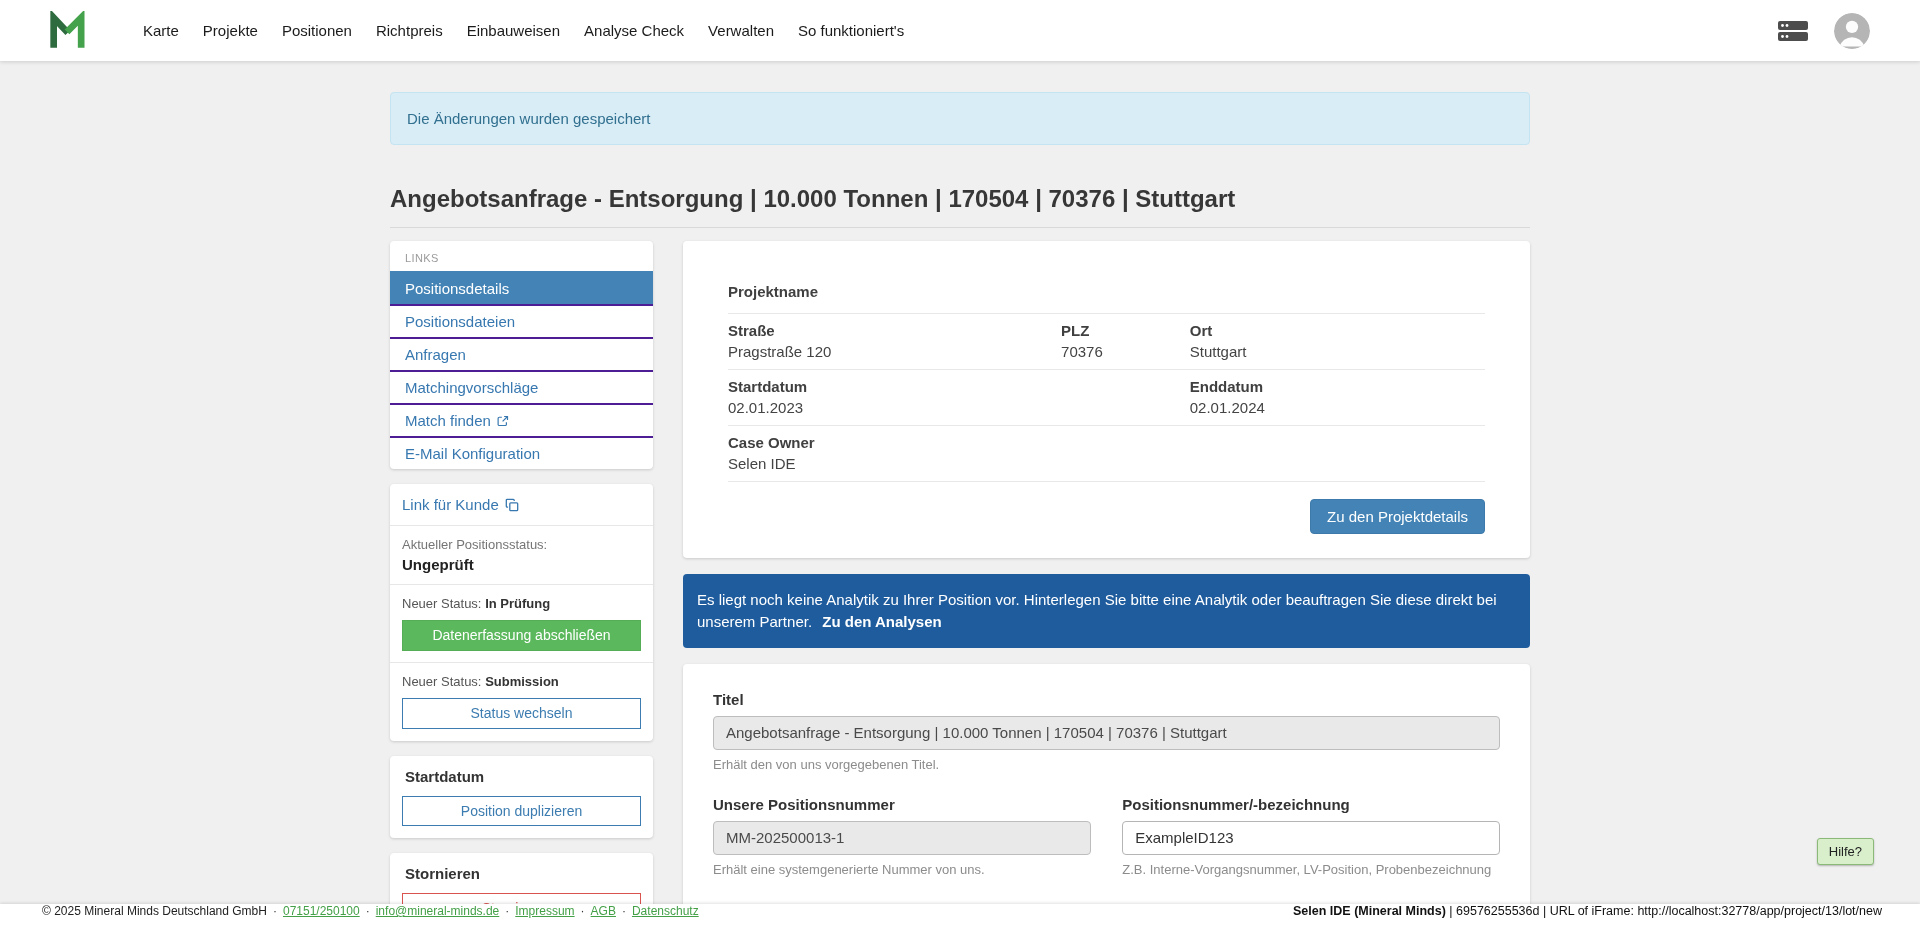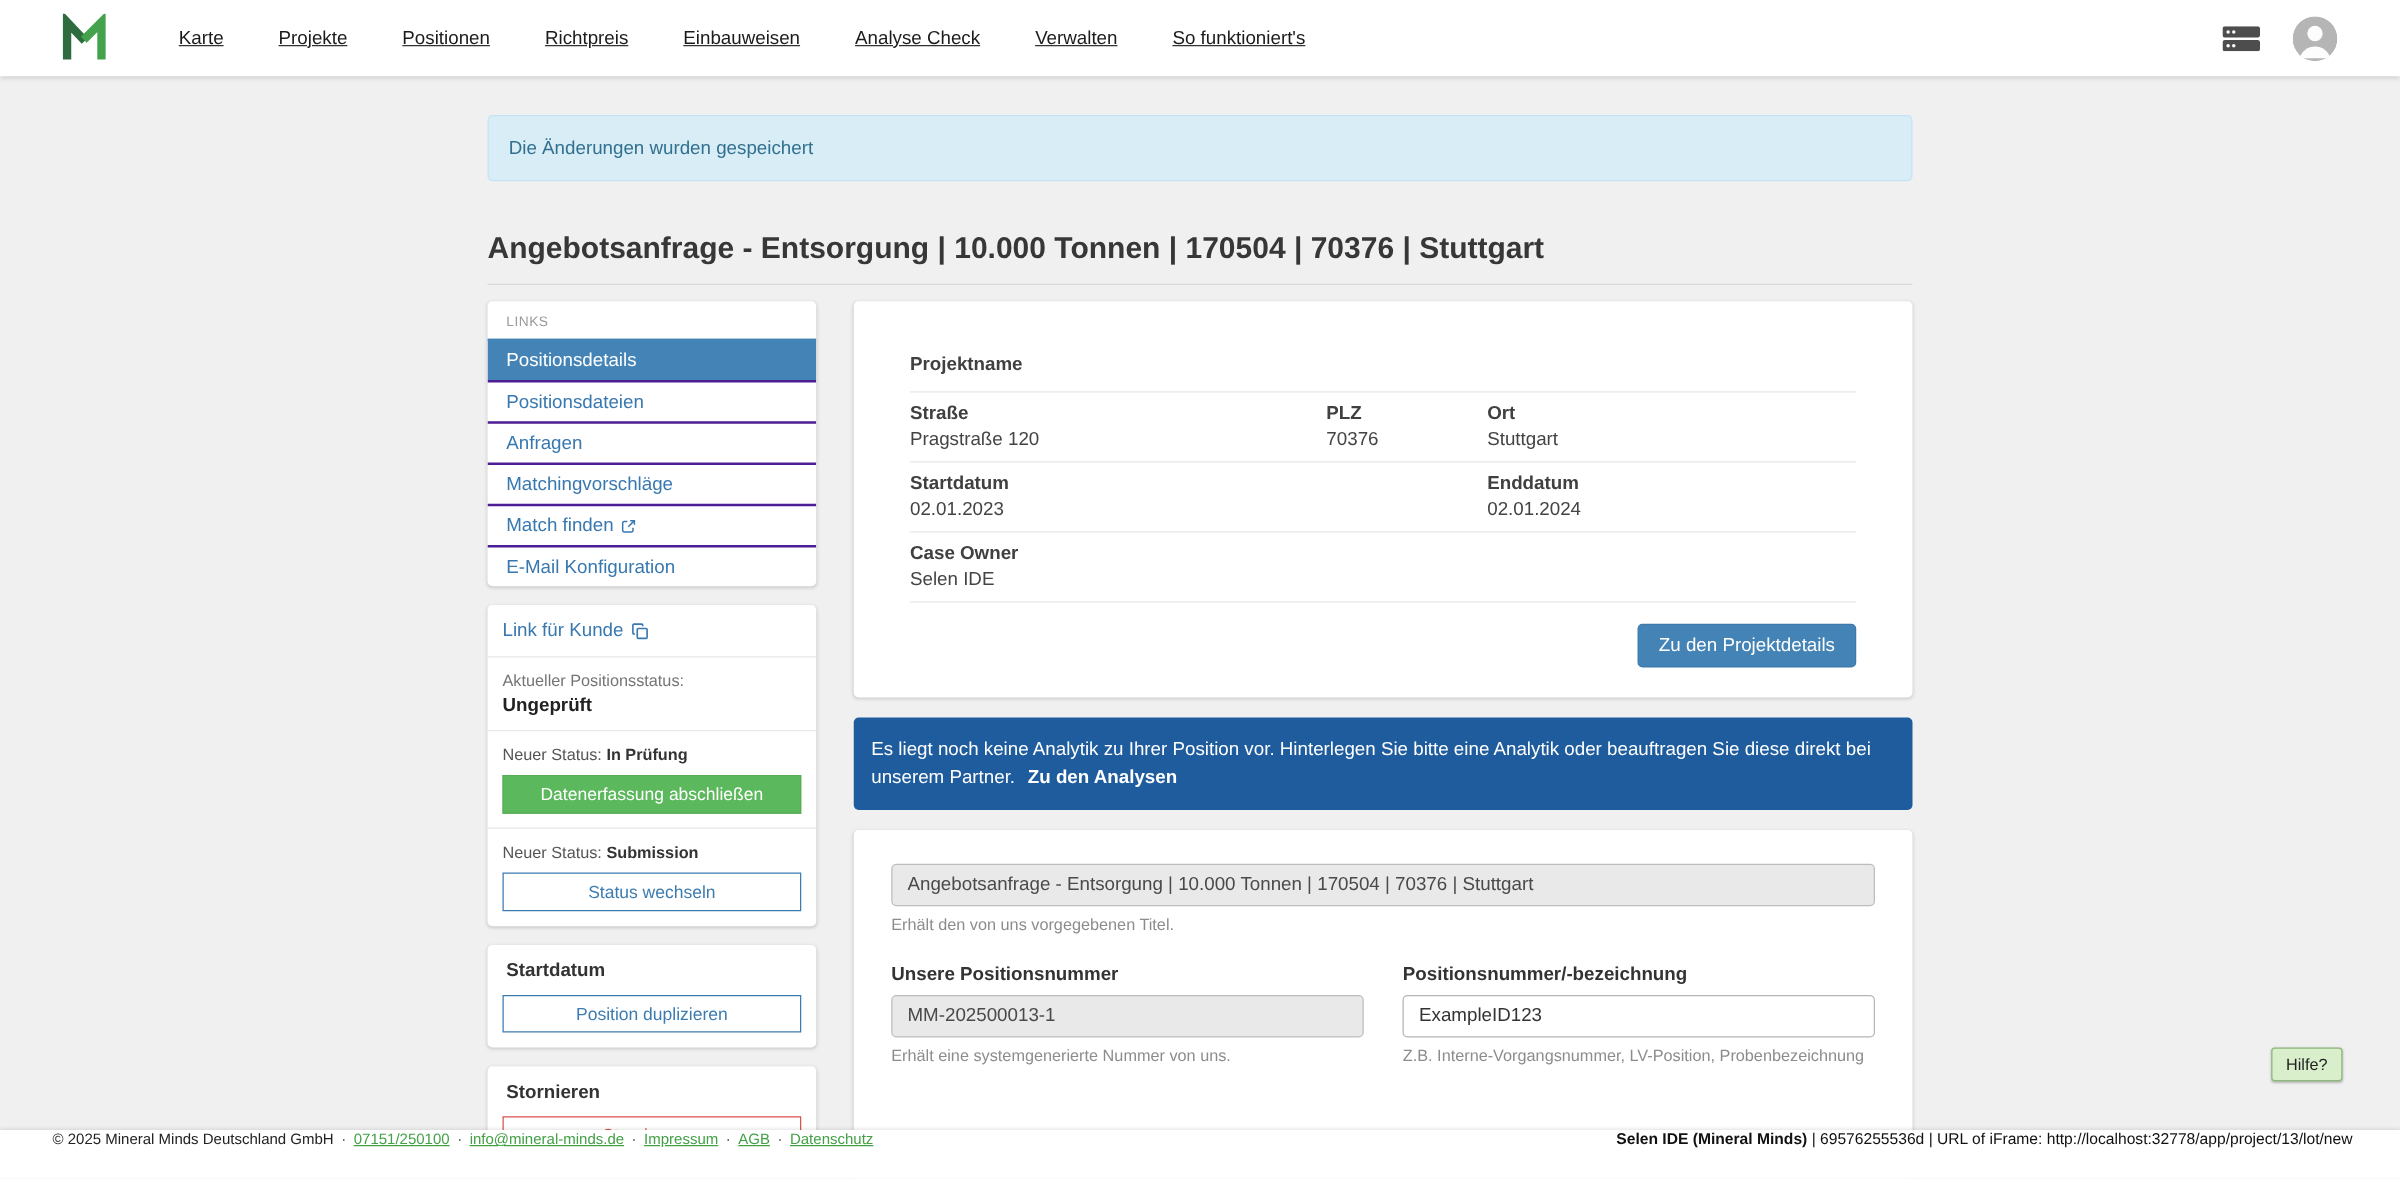--- a/index.html
+++ b/index.html
@@ -14,21 +14,21 @@
 
   
   .navbar {
     height: 61px; background: #fff;
     display: flex; align-items: center;
     padding: 0 50px 0 47px;
     box-shadow: 0 1px 4px rgba(0,0,0,.15);
     position: relative; z-index: 5;
   }
   .logo { width: 40px; height: 40px; margin-right: 56px; cursor: pointer; flex: none; }
-  .nav-items { display: flex; gap: 44px; flex: 1; align-items: flex-end; text-decoration: underline; }
+  .nav-items { display: flex; gap: 24px; flex: 1; align-items: flex-end; }
   .nav-item { font-size: 15px; font-weight: 500; color: #1b1b1b; white-space: nowrap; }
   .nav-right { display: flex; align-items: center; gap: 26px; }
   .nav-icon { cursor: pointer; display: flex; align-items: center; }
   .avatar { width: 36px; height: 36px; border-radius: 50%; overflow: hidden; cursor: pointer; }
 
   
   .container { width: 1140px; margin: 0 auto; }
   .alert {
     margin-top: 31px;
     background: #d9edf7; border: 1px solid #c5e4f1; color: #31708f;
@@ -302,20 +302,21 @@
           <button class="btn-primary">Zu den Projektdetails</button>
         </div>
       </section>
 
       <div class="banner">
         <span>Es liegt noch keine Analytik zu Ihrer Position vor. Hinterlegen Sie bitte eine Analytik oder beauftragen Sie diese direkt bei unserem Partner.</span>
         <a class="banner-link">Zu den Analysen</a>
       </div>
 
       <section class="card form-card">
+        <label class="form-label">Titel</label>
         <input class="text-input" disabled="" value="Angebotsanfrage - Entsorgung | 10.000 Tonnen | 170504 | 70376 | Stuttgart" style="">
         <div class="help-text">Erhält den von uns vorgegebenen Titel.</div>
 
         <div class="form-row">
           <div class="form-col">
             <label class="form-label">Unsere Positionsnummer</label>
             <input class="text-input" disabled="" value="MM-202500013-1" style="">
             <div class="help-text">Erhält eine systemgenerierte Nummer von uns.</div>
           </div>
           <div class="form-col">

